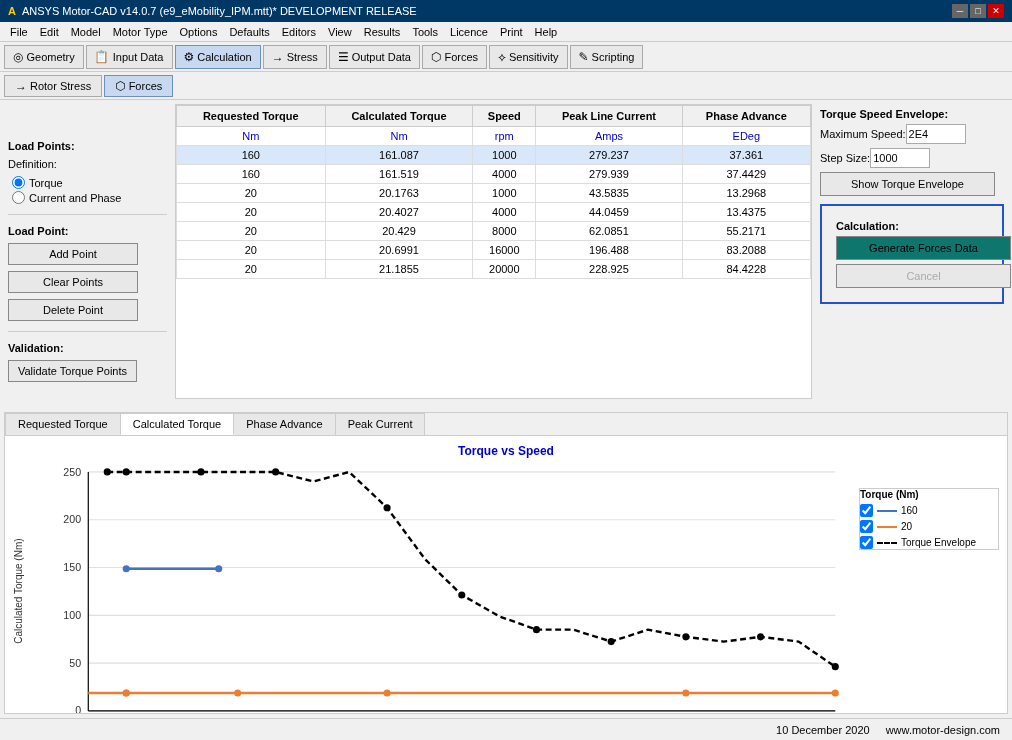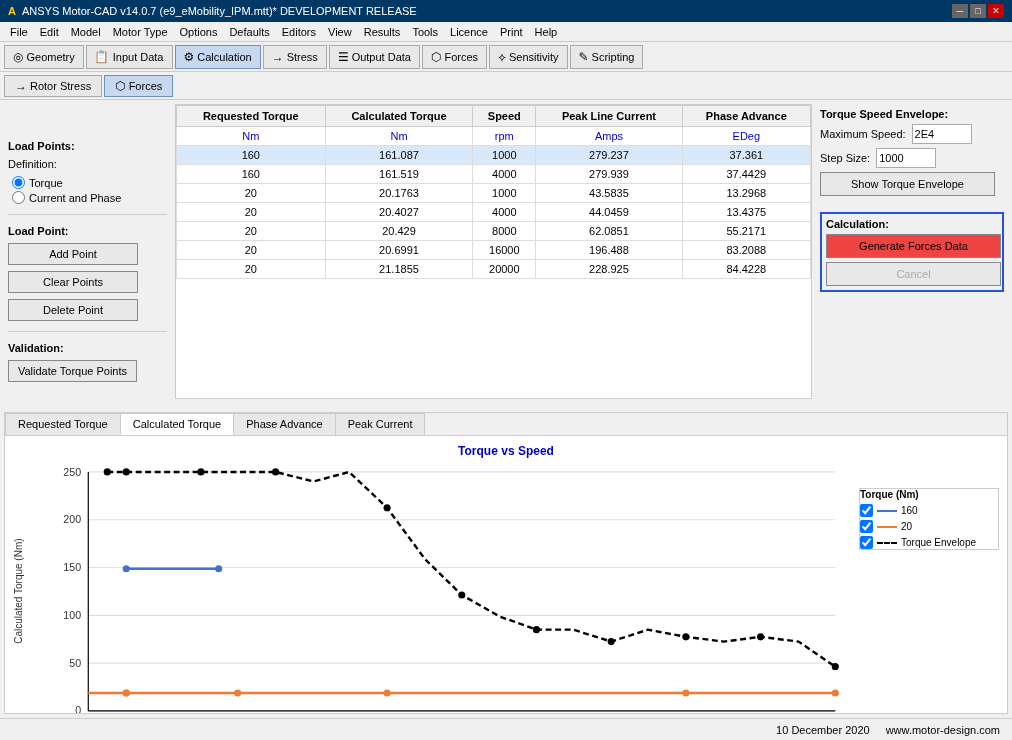--- a/index.html
+++ b/index.html
@@ -38,26 +38,26 @@
     .table-area { background: white; border: 1px solid #ccc; flex-shrink: 0; overflow: hidden; }
     .data-table { width: 100%; border-collapse: collapse; font-size: 11px; }
     .data-table th { background: #f0f0f0; border: 1px solid #ccc; padding: 4px 6px; text-align: center; font-weight: bold; font-size: 11px; }
     .data-table td { border: 1px solid #ddd; padding: 3px 6px; text-align: center; font-size: 11px; }
     .data-table tr.selected td { background: #d8e8f8; }
     .data-table td.unit { color: #0000cc; }
     
     
     .right-panel { width: 200px; padding: 8px; flex-shrink: 0; display: flex; flex-direction: column; gap: 8px; }
     .right-group-label { font-size: 11px; font-weight: bold; margin-bottom: 4px; }
-    .right-row { display: flex; align-items: center; gap: 6px; margin-bottom: 4px; }
+    .right-row { display: flex; align-items: center; margin-bottom: 4px; }
     .right-row label { font-size: 11px; white-space: nowrap; }
     .right-input { width: 60px; height: 20px; border: 1px solid #aaa; padding: 2px 2px; font-size: 11px; }
     .right-btn { width: 175px; height: 24px; font-size: 11px; border: 1px solid #888; background: #e8e8e8; cursor: pointer; }
-    .calc-group { border: 2px solid #2255cc; padding: 4px; margin-top: 8px; }
-    .calc-group .right-btn.primary { background: #ef4444; }
+    .calc-group { border: 2px solid #2255cc; padding: 14px; }
+    .calc-group .right-btn.primary { background: #0f766e; }
     .calc-group .right-btn.disabled { color: #aaa; cursor: default; }
     
     
     .chart-area { background: white; border: 1px solid #ccc; flex: 1; display: flex; flex-direction: column; overflow: hidden; }
     .chart-tabs { display: flex; border-bottom: 1px solid #ccc; background: #f0f0f0; }
     .chart-tab { padding: 4px 12px; font-size: 11px; border: 1px solid #ccc; border-bottom: none; cursor: pointer; background: #e8e8e8; margin-right: -1px; }
     .chart-tab.active { background: white; border-bottom: 1px solid white; z-index: 1; }
     .chart-container { flex: 1; padding: 8px; position: relative; display: flex; }
     
     

